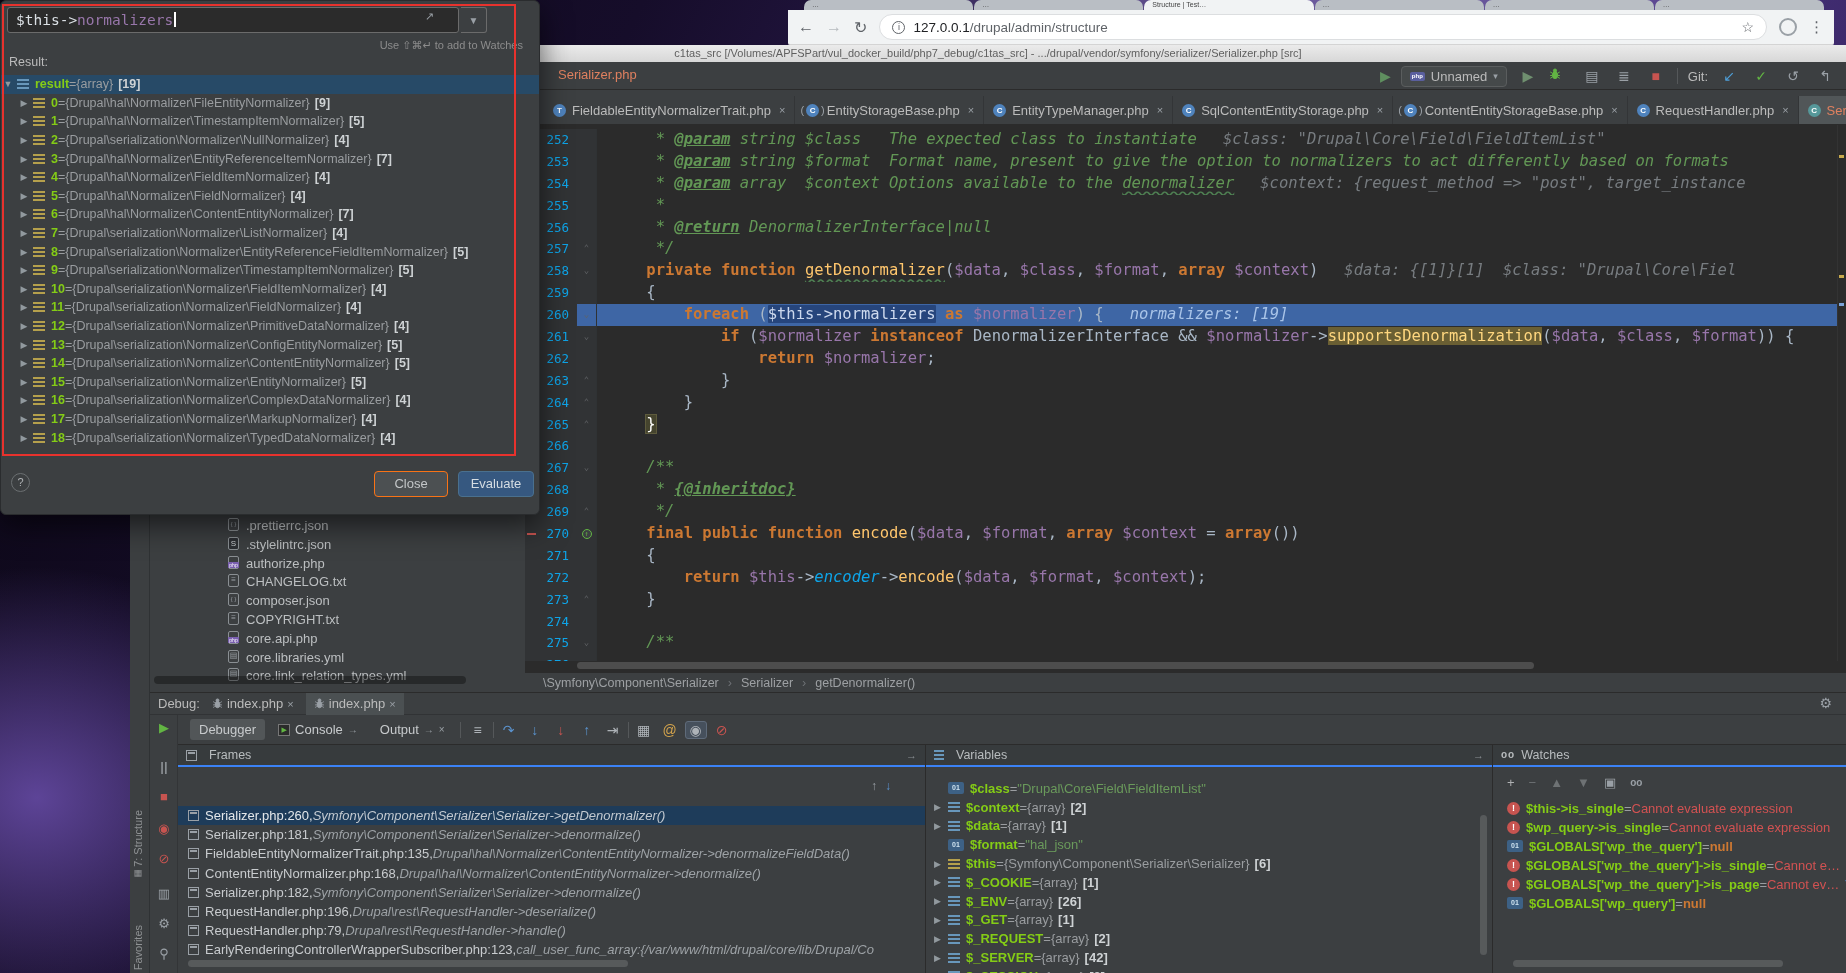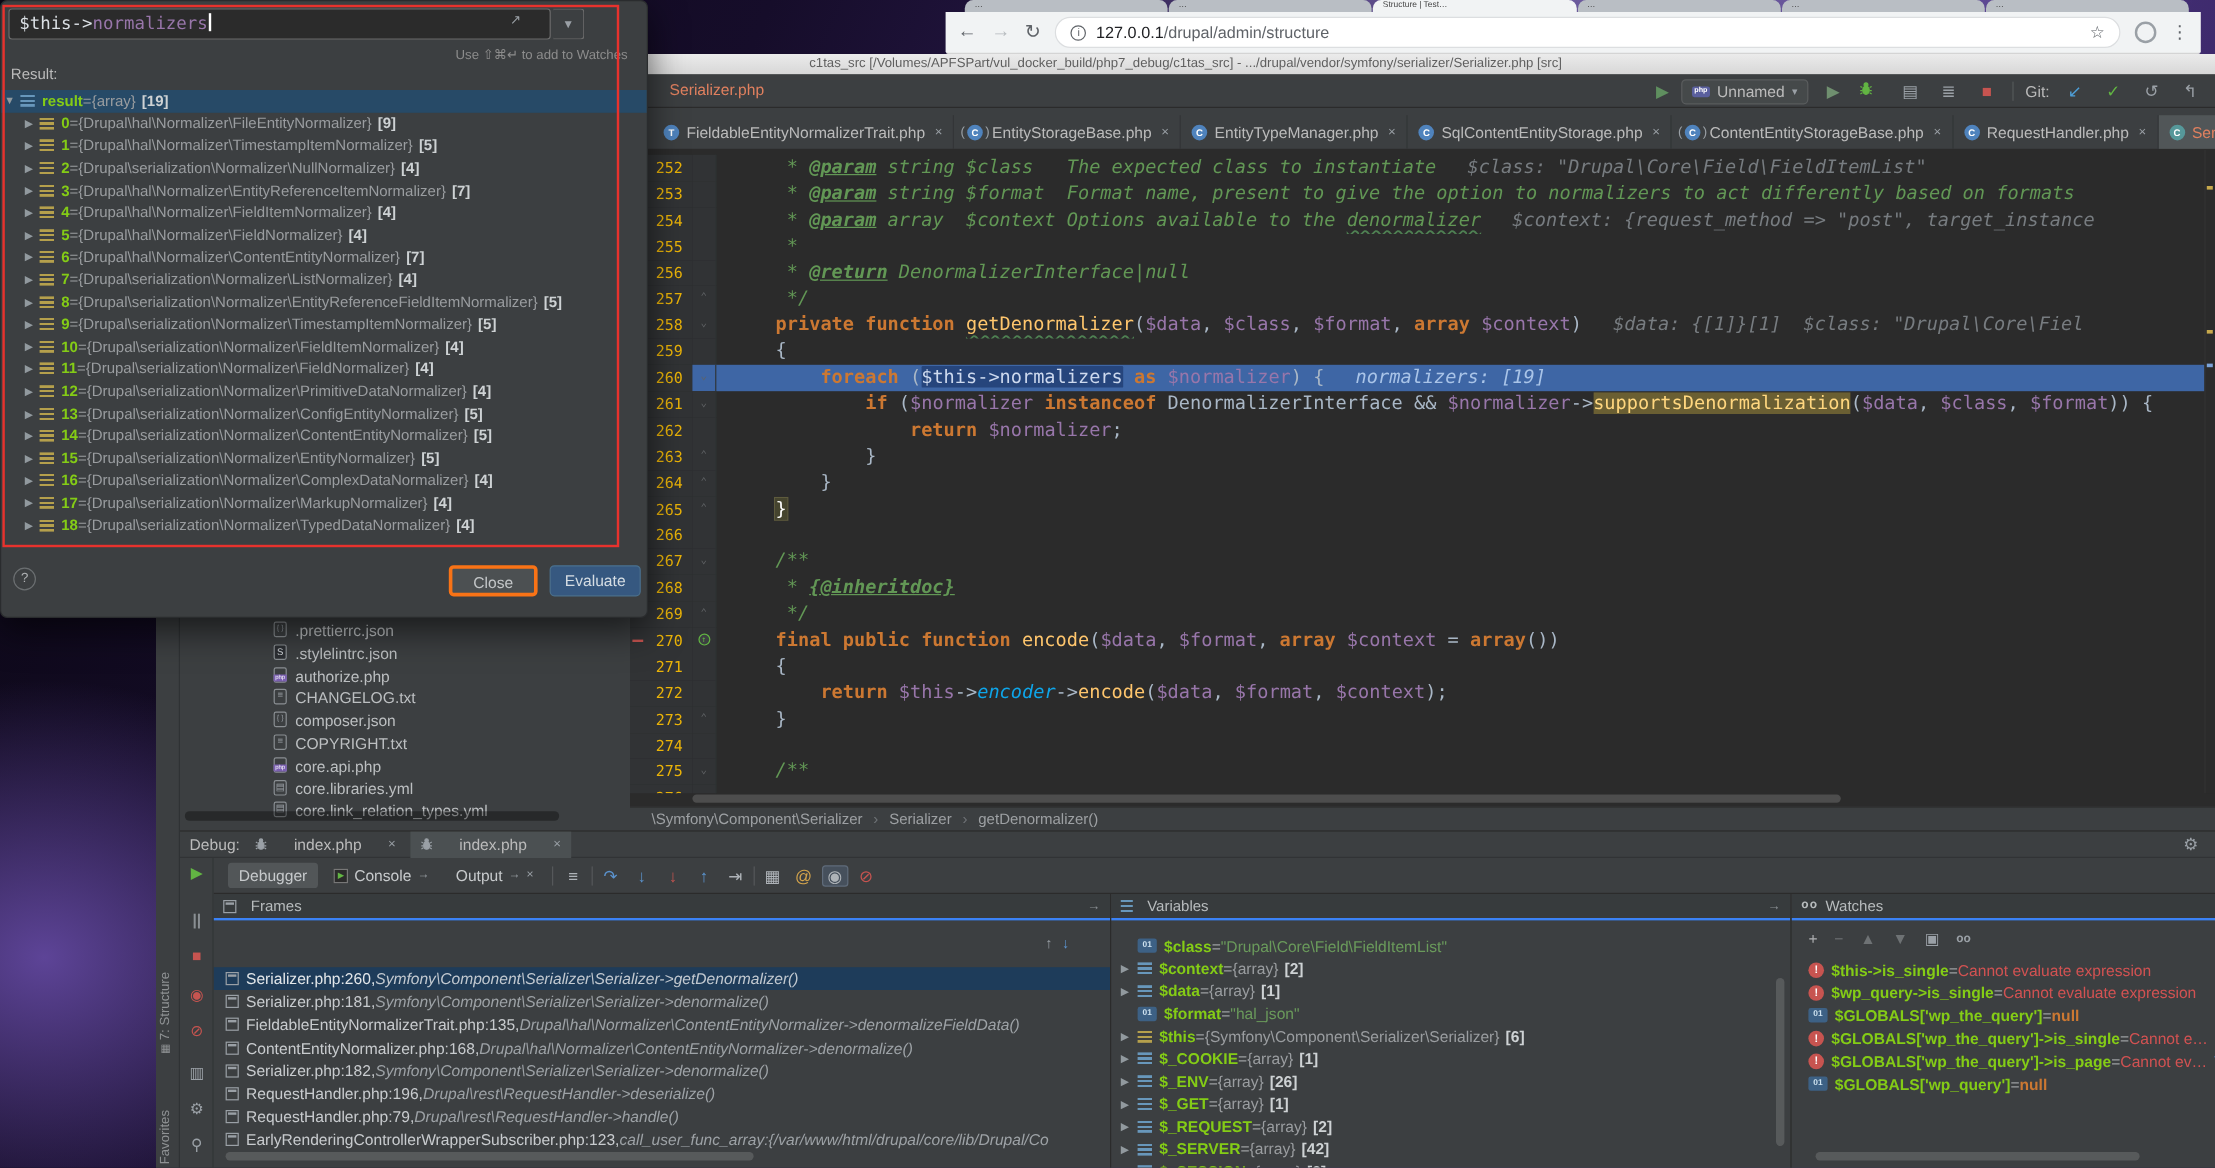--- a/index.html
+++ b/index.html
@@ -38,21 +38,21 @@
   #tabsrow{position:absolute;left:0;top:0;width:100%;height:35px;background:#3c3f41;border-bottom:1px solid #2b2b2b;display:flex;align-items:flex-end;padding-left:4px}
   .stray-close{color:#9aa0a6;font-size:12px;margin:0 6px 8px 2px}
   .etab{display:flex;align-items:center;gap:6px;height:28px;padding:0 9px;border-right:1px solid #333537;color:#bbb;font-size:13px;white-space:nowrap}
   .etab.active{background:#515658;color:#e0805f}
   .cico{display:inline-flex;align-items:center;justify-content:center;width:13px;height:13px;border-radius:50%;background:#4f83bd;color:#fff;font-size:8px;font-weight:bold;flex:0 0 auto}
   .etab.active .cico{background:#56989a}
   .paren{color:#9aa0a6;font-size:11px;margin:0 -4px}
   .tclose{color:#9aa0a6;font-size:11px;margin-left:2px}
   #code{position:absolute;left:0;top:35px;width:100%;height:536px;overflow:hidden;font-family:"DejaVu Sans Mono",monospace;font-size:15.5px}
   .cl{display:flex;height:21.9px;line-height:21.9px;position:relative;white-space:nowrap}
-  .gnum{width:52px;flex:0 0 auto;background:#313335;color:#eab308;text-align:right;padding-right:8px;font-size:12.5px}
+  .gnum{width:52px;flex:0 0 auto;background:#313335;color:#0ea5e9;text-align:right;padding-right:8px;font-size:12.5px}
   .gfold{width:20px;flex:0 0 auto;background:#313335;border-right:1px solid #2f3234;color:#606366;font-size:9px;text-align:center}
   .ct{flex:1;padding-left:12px;white-space:pre;overflow:hidden}
   .cl.exec .ct,.cl.exec .gfold{background:#3e66a5}
   .cm{color:#629755;font-style:italic}
   .tag{color:#629755;font-weight:bold;text-decoration:underline;font-style:italic}
   .cmw{color:#629755;font-style:italic;text-decoration:underline wavy #4e8052;text-underline-offset:3px}
   .kw{color:#cc7832;font-weight:bold}
   .var{color:#9876aa}
   .fld{color:#0ea5e9;font-style:italic}
   .fn{color:#ffc66d}
@@ -68,21 +68,21 @@
   #hscroll{position:absolute;left:52px;right:10px;top:572px;height:9px}
   #hscroll .thumb{width:76%;height:7px;border-radius:4px;background:rgba(255,255,255,.16)}
   #breadcrumb{position:absolute;left:0;top:582px;width:100%;height:20px;background:#3c3f41;border-top:1px solid #2b2b2b;color:#9da0a3;font-size:12.5px;line-height:20px;padding-left:18px;white-space:nowrap}
   .bcsep{color:#6e7276;margin:0 9px}
   #stripe{position:absolute;right:0;top:35px;width:9px;height:536px;background:#2b2b2b;border-left:1px solid #333}
   .smark{position:absolute;right:2px;width:5px;height:3px}
   
   #debug{position:absolute;left:20px;top:647px;width:1696px;height:281px;background:#3c3f41;border-top:1px solid #2b2b2b}
   #dbg-row1{position:absolute;left:0;top:0;width:100%;height:22px;border-bottom:1px solid #313335;display:flex;align-items:center}
   #dbg-label{margin-left:8px;color:#bbb}
-  .sess-tab{display:flex;align-items:center;gap:22px;height:22px;padding:0 8px;margin-left:4px;color:#bbb;font-size:13px}
+  .sess-tab{display:flex;align-items:center;gap:4px;height:22px;padding:0 8px;margin-left:4px;color:#bbb;font-size:13px}
   .sess-tab.selected{background:#4b5052}
   .sess-close{color:#9aa0a6;font-size:11px}
   #dbg-gear{position:absolute;right:14px;top:2px;color:#9aa0a6;font-size:14px}
   #dbg-row2{position:absolute;left:28px;top:22px;right:0;height:30px;border-bottom:1px solid #2b2b2b;display:flex;align-items:center;gap:6px}
   .tooltab{display:flex;align-items:center;gap:5px;padding:3px 9px;border-radius:3px;color:#c7cacc;font-size:13px}
   .tooltab.active{background:#525658}
   .ttx{color:#9aa0a6;font-size:10px}
   .conico{display:inline-flex;width:12px;height:12px;background:#2b2b2b;border:1px solid #777;align-items:center;justify-content:center;color:#62b543;font-size:7px}
   .dbico{font-size:14px;width:22px;text-align:center}
   .dbico.boxed{border:1px solid #5f6b7a;background:#46505c;border-radius:3px}
@@ -144,21 +144,21 @@
   #expr-expand{position:absolute;left:424px;top:9px;color:#9aa0a6;font-size:11px}
   #expr-hist{position:absolute;left:460px;top:6px;width:26px;height:26px;border:1px solid #6b6b6b;border-left:none;border-radius:0 3px 3px 0;color:#9aa0a6;font-size:10px;text-align:center;line-height:26px}
   #use-hint{position:absolute;right:16px;top:38px;color:#8c8c8c;font-size:11px}
   #result-label{position:absolute;left:8px;top:54px;color:#bbbbbb;font-size:12.5px}
   #ptree{position:absolute;left:0;top:72px;width:100%;height:378px;overflow:hidden;font-size:12.5px}
   .prow{position:absolute;left:0;width:100%;height:18.6px;display:flex;align-items:center;white-space:nowrap;overflow:hidden}
   .prow.rootsel{background:#274a67}
   .prow .arrow{width:14px;text-align:center;color:#91999e;font-size:9px;flex:0 0 auto}
   #popup-help{position:absolute;left:10px;top:472px;width:19px;height:19px;border:1px solid #6b6f71;border-radius:50%;color:#b0b3b5;text-align:center;line-height:17px;font-size:11px}
   .pbtn{position:absolute;top:470px;height:26px;border-radius:4px;font-size:13px;text-align:center;line-height:24px}
-  #btn-close{left:373px;width:74px;background:#4c5052;border:3px solid #f97316;color:#c3c6c8}
+  #btn-close{left:373px;width:74px;background:#4c5052;border:1px solid #f97316;color:#c3c6c8}
   #btn-eval{left:457px;width:76px;background:#365880;border:1px solid #4a708e;color:#d5dde3}
   
   #annotation{position:absolute;left:2px;top:4px;width:514px;height:452px;border:2px solid #e8322d;z-index:60;pointer-events:none}
   #popup{z-index:50}
   #browser{z-index:30}
   svg{display:block}
 </style>
 </head>
 <body>
 

